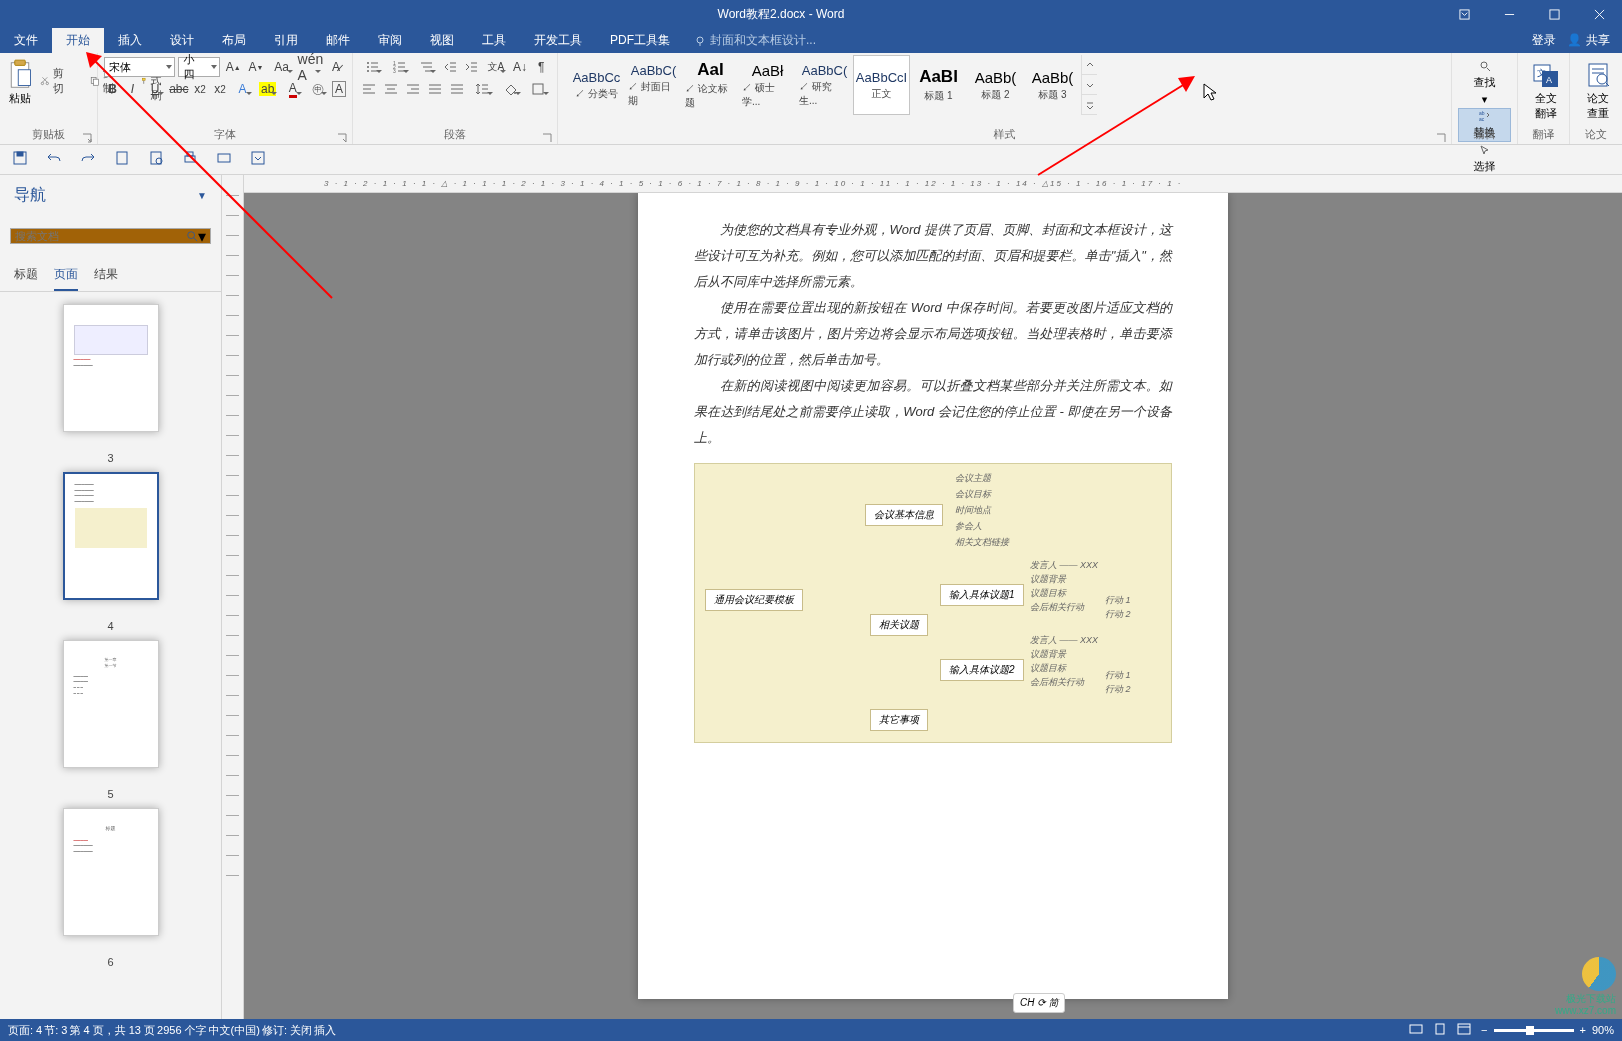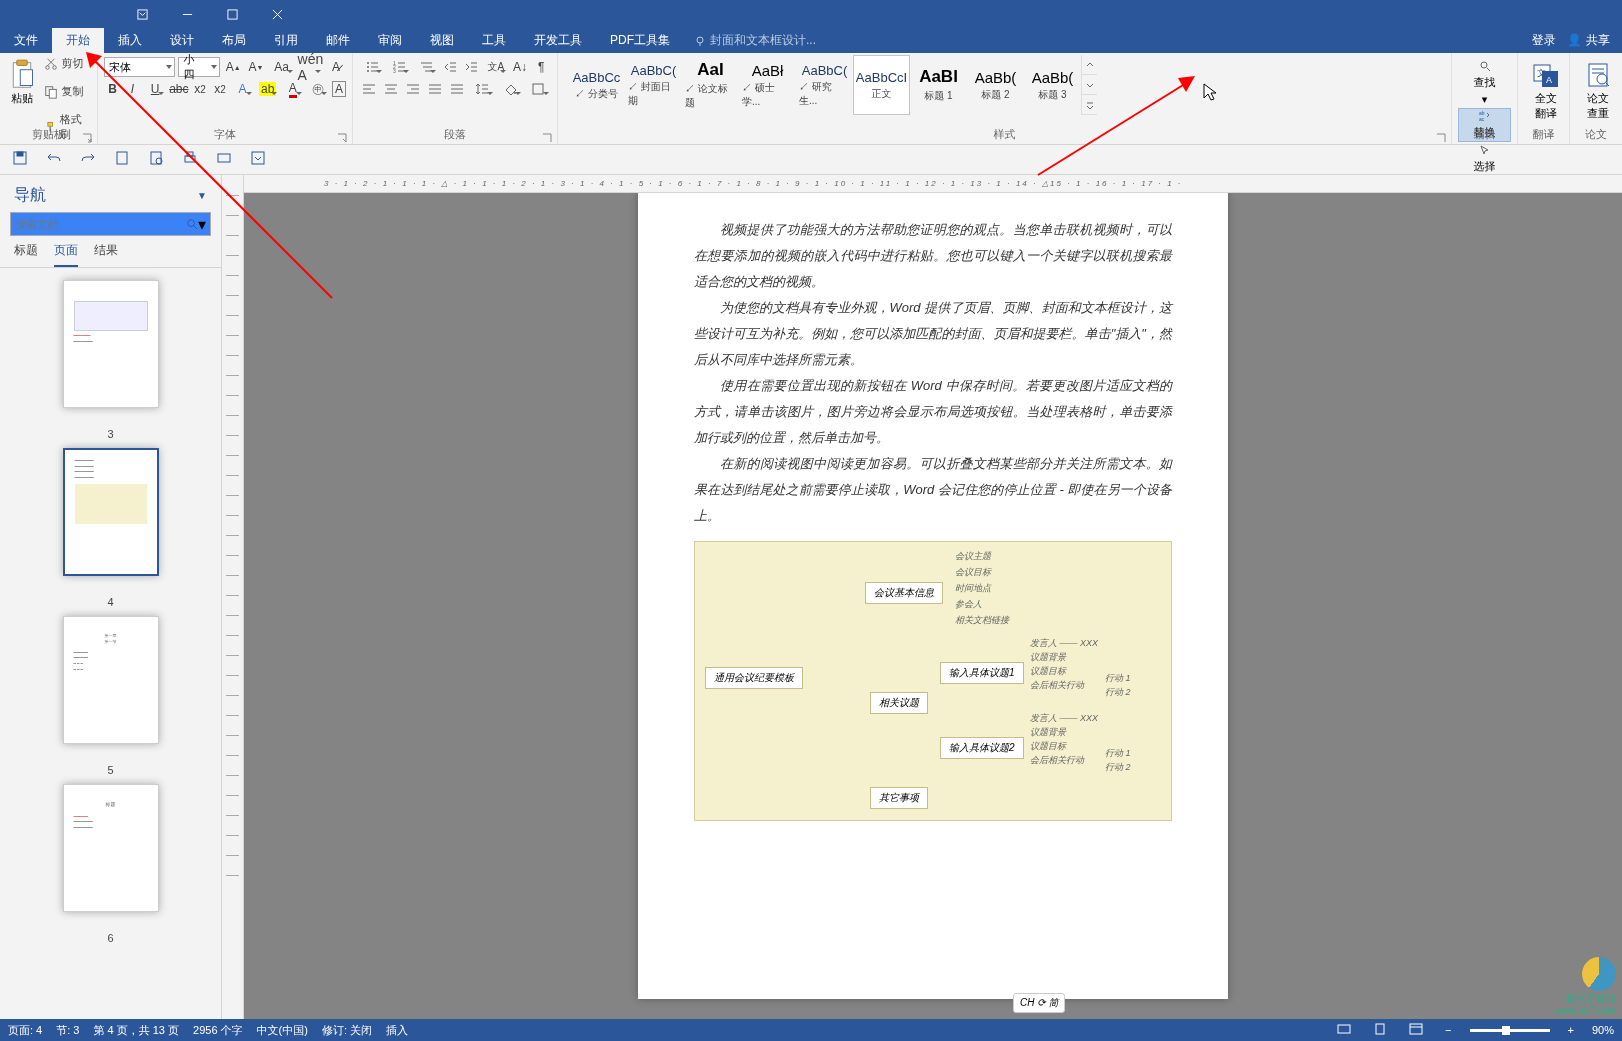--- a/index.html
+++ b/index.html
@@ -26,21 +26,21 @@
 .rgroup{border-right:1px solid #e1e1e1;padding:2px 6px 0;display:flex;flex-direction:column;position:relative;}
 .rgroup .glabel{position:absolute;bottom:2px;left:0;right:0;text-align:center;font-size:11px;color:#666;}
 .rgroup .grows{flex:1;display:flex;flex-direction:column;gap:2px;padding-top:2px;}
 .rgroup .corner{position:absolute;bottom:3px;right:3px;width:12px;height:12px;cursor:pointer;}
 .rgroup .corner svg{width:10px;height:10px;stroke:#888;fill:none;}
 
 
 .clipboard-main{display:flex;gap:4px;}
 .paste-big{width:36px;display:flex;flex-direction:column;align-items:center;cursor:pointer;padding-top:4px;}
 .paste-big svg{width:28px;height:32px;}
-.clip-side{display:flex;flex-direction:column;gap:11px;font-size:11px;color:#444;}
+.clip-side{display:flex;flex-direction:row;gap:18px;font-size:11px;color:#444;}
 .clip-side .item{display:flex;align-items:center;gap:3px;cursor:pointer;padding:1px 2px;}
 .clip-side svg{width:14px;height:14px;}
 
 
 .font-row{display:flex;align-items:center;gap:3px;}
 .font-sel{height:20px;border:1px solid #ababab;background:#fff;font-size:11px;padding:0 16px 0 4px;position:relative;display:flex;align-items:center;}
 .font-sel.name{width:72px;}
 .font-sel.size{width:42px;}
 .drop{position:absolute;right:2px;top:50%;transform:translateY(-50%);width:0;height:0;border-left:3px solid transparent;border-right:3px solid transparent;border-top:4px solid #666;}
 .ibtn{width:20px;height:20px;display:flex;align-items:center;justify-content:center;cursor:pointer;font-size:12px;color:#444;}
@@ -76,21 +76,21 @@
 .qat{background:#f3f3f3;border-bottom:1px solid #d4d4d4;height:30px;display:flex;align-items:center;gap:18px;padding:0 12px;}
 .qat .qbtn{cursor:pointer;color:#2b579a;}
 .qat svg{width:16px;height:16px;stroke:#2b579a;fill:none;}
 
 
 .main{flex:1;display:flex;overflow:hidden;background:#e6e6e6;}
 
 
 .navpane{width:222px;background:#f3f3f3;border-right:1px solid #d4d4d4;display:flex;flex-direction:column;}
 .navpane .navhdr{padding:10px 14px 6px;font-size:16px;color:#2b579a;display:flex;justify-content:space-between;align-items:center;}
-.navpane .navsearch{margin:0 10px;height:24px;border:1px solid #ababab;background:#3b82f6;display:flex;align-items:center;padding:0 4px;position:relative;}
+.navpane .navsearch{margin:16px 10px;height:16px;border:1px solid #ababab;background:#a16207;display:flex;align-items:center;padding:0 4px;position:relative;}
 .navpane .navsearch input{flex:1;border:none;outline:none;font-size:11px;background:transparent;}
 .navpane .navsearch .sicon{width:20px;cursor:pointer;display:flex;align-items:center;justify-content:center;}
 .navpane .navtabs{display:flex;gap:16px;padding:6px 14px 0;font-size:12px;border-bottom:1px solid #d4d4d4;}
 .navpane .navtabs .nt{padding-bottom:6px;cursor:pointer;color:#444;}
 .navpane .navtabs .nt.active{color:#2b579a;border-bottom:2px solid #2b579a;}
 .thumbs{flex:1;overflow-y:auto;padding:12px 0;display:flex;flex-direction:column;align-items:center;gap:8px;}
 .thumb{width:96px;}
 .thumb .page{width:96px;height:128px;background:#fff;border:1px solid #ccc;padding:8px 10px;font-size:4px;color:#666;overflow:hidden;line-height:1.4;}
 .thumb.sel .page{border:2px solid #2b579a;}
 .thumb .pn{text-align:center;font-size:11px;color:#444;margin-top:3px;}
@@ -109,21 +109,21 @@
 
 
 .mindmap{margin-top:12px;background:#f5f0cd;border:1px solid #d4ce9e;padding:16px 10px;font-size:10px;position:relative;height:280px;}
 .mnode{position:absolute;background:#fff;border:1px solid #c8bc8a;padding:3px 8px;font-size:10px;}
 .mleaf{position:absolute;color:#666;font-size:9px;}
 
 
 .imebadge{position:absolute;bottom:6px;left:50%;transform:translateX(80px);background:#fff;border:1px solid #ccc;padding:2px 6px;font-size:10px;border-radius:3px;}
 
 
-.statusbar{height:22px;background:#2b579a;color:#fff;display:flex;align-items:center;font-size:11px;padding:0 8px;gap:14px;}
+.statusbar{height:22px;background:#2b579a;color:#fff;display:flex;align-items:center;font-size:11px;padding:0 8px;gap:2px;}
 .statusbar .spacer{flex:1;}
 .statusbar .vbtn{cursor:pointer;padding:0 4px;}
 .statusbar svg{width:14px;height:14px;stroke:#fff;fill:none;}
 
 
 .arrow{position:absolute;pointer-events:none;z-index:200;}
 .arrow line{stroke:#ff0000;stroke-width:2;}
 .arrow polygon{fill:#ff0000;}
 
 
@@ -133,20 +133,21 @@
 
 .cursor-ptr{position:absolute;z-index:201;pointer-events:none;}
 </style>
 </head>
 <body>
 
 <div class="app">
 
   <div class="titlebar">
     <div style="width:120px"></div>
+    <div class="title">Word教程2.docx - Word</div>
     <div class="winbtns">
       <div class="winbtn">
           <svg viewBox="0 0 12 12">
             <rect x="1" y="1" width="10" height="10"></rect>
             <path d="M3 4l3 3 3-3"></path>
           </svg>
         </div>
       <div class="winbtn">
           <svg viewBox="0 0 12 12">
             <line x1="1" y1="6" x2="11" y2="6"></line>
@@ -623,21 +624,20 @@
           <div class="tick" style="top: 620px;"></div>
           <div class="tick" style="top: 640px;"></div>
           <div class="tick" style="top: 660px;"></div>
           <div class="tick" style="top: 680px;"></div>
           <div class="tick" style="top: 700px;"></div>
         </div>
       <div class="docwrap">
         <div class="hruler">3 · 1 · 2 · 1 · 1 · 1 · △ · 1 · 1 · 1 · 2 · 1 · 3 · 1 · 4 · 1 · 5 · 1 · 6 · 1 · 7 · 1 · 8 · 1 · 9 · 1 · 10 · 1 · 11 · 1 · 12 · 1 · 13 · 1 · 14 · △15 · 1 · 16 · 1 · 17 · 1 ·</div>
         <div class="canvas">
           <div class="page">
-            <p class="para indent">视频提供了功能强大的方法帮助您证明您的观点。当您单击联机视频时，可以在想要添加的视频的嵌入代码中进行粘贴。您也可以键入一个关键字以联机搜索最适合您的文档的视频。</p>
             <p class="para indent">为使您的文档具有专业外观，Word 提供了页眉、页脚、封面和文本框设计，这些设计可互为补充。例如，您可以添加匹配的封面、页眉和提要栏。单击"插入"，然后从不同库中选择所需元素。</p>
             <p class="para indent">使用在需要位置出现的新按钮在 Word 中保存时间。若要更改图片适应文档的方式，请单击该图片，图片旁边将会显示布局选项按钮。当处理表格时，单击要添加行或列的位置，然后单击加号。</p>
             <p class="para indent">在新的阅读视图中阅读更加容易。可以折叠文档某些部分并关注所需文本。如果在达到结尾处之前需要停止读取，Word 会记住您的停止位置 - 即使在另一个设备上。</p>
             <div class="mindmap">
               <div class="mnode" style="left:10px;top:125px">通用会议纪要模板</div>
               <div class="mnode" style="left:170px;top:40px">会议基本信息</div>
               <div class="mleaf" style="left:260px;top:8px">会议主题</div>
               <div class="mleaf" style="left:260px;top:24px">会议目标</div>
               <div class="mleaf" style="left:260px;top:40px">时间地点</div>
               <div class="mleaf" style="left:260px;top:56px">参会人</div>

